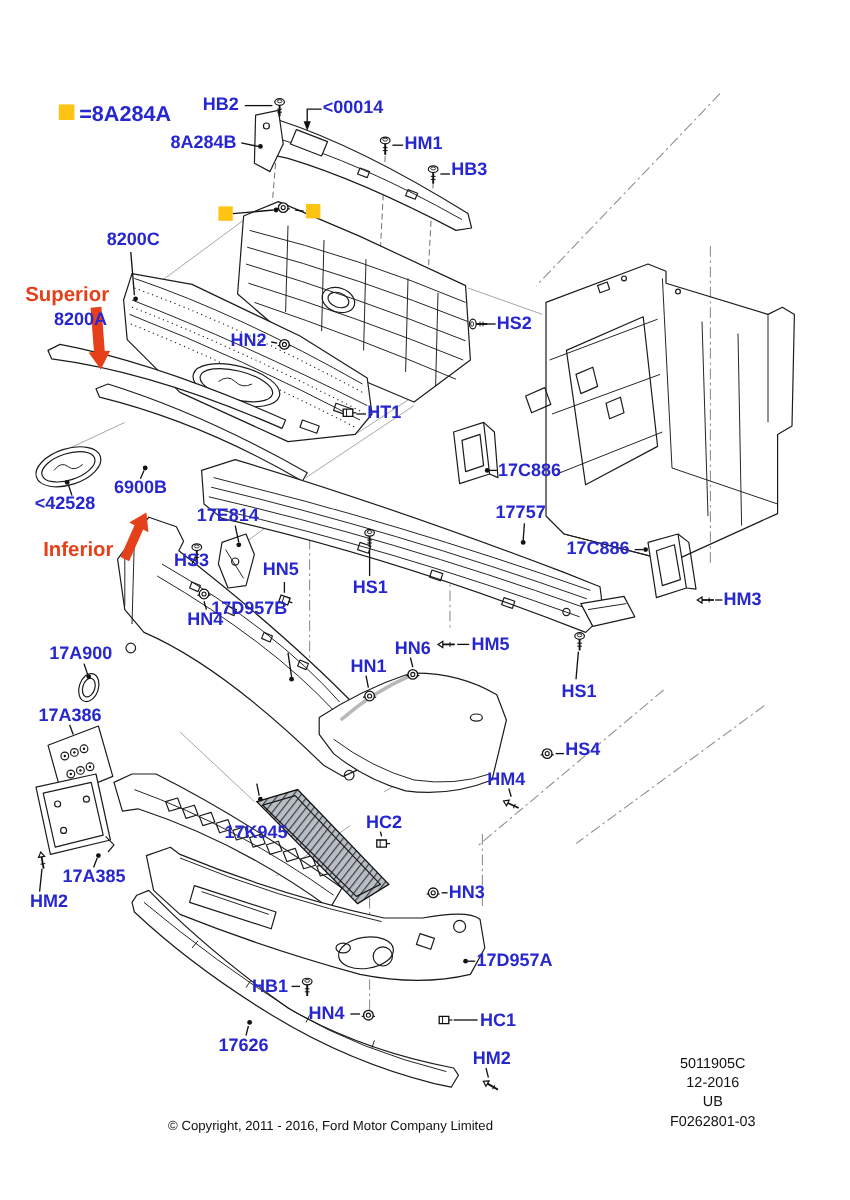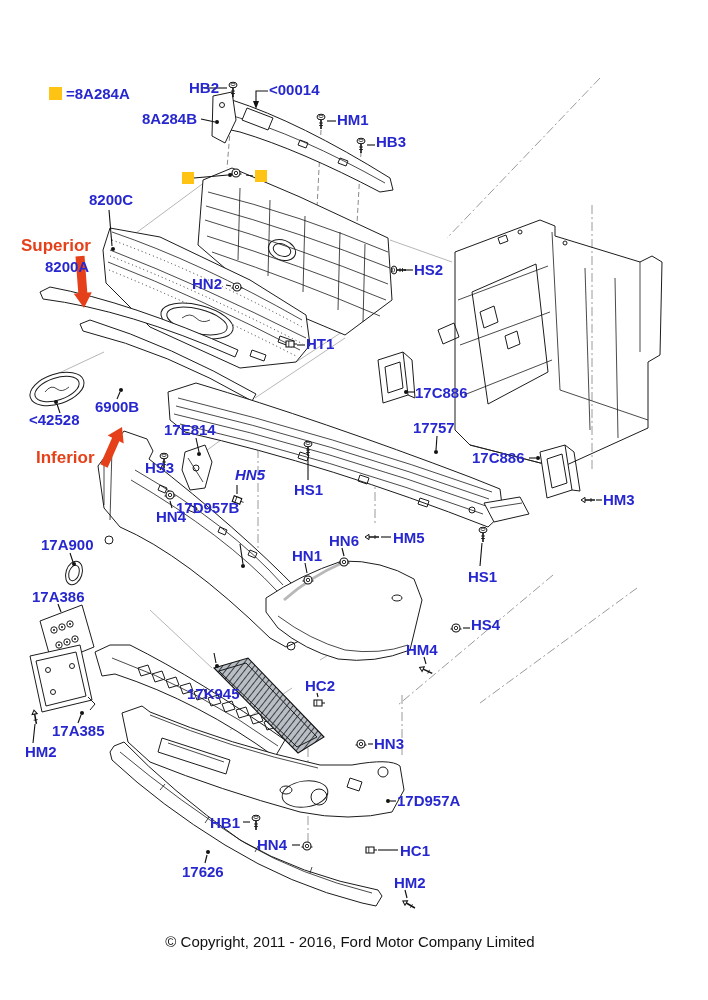--- a/index.html
+++ b/index.html
@@ -3,25 +3,25 @@
 <meta charset="utf-8">
 <style>
   html,body{margin:0;padding:0;background:#fff;}
   #page{position:relative;width:708px;height:1000px;background:#ffffff;overflow:hidden;
         font-family:"Liberation Sans",sans-serif;}
   #art{position:absolute;left:0;top:0;}
   .callout{position:absolute;font-weight:bold;font-size:15px;color:var(--label-blue);
            white-space:nowrap;line-height:1;}
   .note-red{position:absolute;font-weight:bold;font-size:17px;color:var(--note-red);
             white-space:nowrap;line-height:1;}
-  .legend-text{position:absolute;font-weight:bold;font-size:15px;color:var(--label-blue);line-height:1;}
+  .legend-text{position:absolute;font-weight:bold;font-size:18px;color:var(--label-blue);line-height:1;}
   #footer-codes{position:absolute;left:534px;top:878px;width:120px;text-align:center;
                 font-size:12px;color:#111;line-height:16px;}
-  #copyright{position:absolute;left:140px;top:933px;width:420px;text-align:center;
-             font-size:15px;color:#111;}
+  #copyright{position:absolute;left:140px;top:933px;width:420px;text-align:left;
+             font-size:11px;color:#111;}
   
   .p{fill:#ffffff;stroke:var(--line);stroke-width:1;stroke-linejoin:round;}
   .pn{fill:none;stroke:var(--line);stroke-width:1;stroke-linejoin:round;}
   .ln{fill:none;stroke:var(--line);stroke-width:.8;}
   .thin{fill:none;stroke:#666;stroke-width:.6;opacity:.8;}
   .dash1{fill:none;stroke:#8f8f8f;stroke-width:.9;stroke-dasharray:9 3 2 3;}
   .fdash{fill:none;stroke:#555;stroke-width:.7;stroke-dasharray:5 3;}
   .lead{fill:none;stroke:#111;stroke-width:1.1;}
   .dotpt{fill:#111;stroke:none;}
   .dotl{fill:none;stroke:var(--line);stroke-width:.9;stroke-dasharray:1 3;}
@@ -383,39 +383,39 @@
 
   <path class="arrowred" d="M84,308 L91.8,292.3 L87.3,292.6 L84.5,255.7 L75.5,256.4 L78.3,293.3 L73.8,293.7 Z"></path>
   <path class="arrowred" d="M122,427 L123.7,443.5 L119.3,441.3 L107.6,467.8 L100.4,464.2 L112.1,437.7 L107.7,435.5 Z"></path>
 </svg>
 
 <div class="legend-text" style="left:66px;top:86px">=8A284A</div>
 <div class="note-red" style="left:21px;top:237px">Superior</div>
 <div class="note-red" style="left:36px;top:449px">Inferior</div>
 
 <div id="callout-layer">
-      <div class="callout" style="left: 169px; top: 80px; margin-left: 20px;">HB2</div>
+      <div class="callout" style="left: 169px; top: 80px;">HB2</div>
       <div class="callout" style="left: 269px; top: 82px;">&lt;00014</div>
       <div class="callout" style="left: 142px; top: 111px;">8A284B</div>
       <div class="callout" style="left: 337px; top: 112px; text-align: right;">HM1</div>
       <div class="callout" style="left: 376px; top: 134px;">HB3</div>
       <div class="callout" style="left: 89px; top: 192px;">8200C</div>
       <div class="callout" style="left: 27px; top: 259px; margin-left: 18px;">8200A</div>
       <div class="callout" style="left: 192px; top: 276px;">HN2</div>
       <div class="callout" style="left: 414px; top: 262px;">HS2</div>
       <div class="callout" style="left: 306px; top: 336px;">HT1</div>
       <div class="callout" style="left: 29px; top: 412px;">&lt;42528</div>
       <div class="callout" style="left: 95px; top: 399px;">6900B</div>
       <div class="callout" style="left: 164px; top: 422px;">17E814</div>
       <div class="callout" style="left: 415px; top: 385px;">17C886</div>
       <div class="callout" style="left: 413px; top: 420px;">17757</div>
       <div class="callout" style="left: 472px; top: 450px;">17C886</div>
       <div class="callout" style="left: 603px; top: 492px;">HM3</div>
       <div class="callout" style="left: 145px; top: 460px;">HS3</div>
-      <div class="callout" style="left: 235px; top: 467px; font-style: italic;">HN5</div>
+      <div class="callout" style="left: 219px; top: 467px;">HN5</div>
       <div class="callout" style="left: 294px; top: 482px;">HS1</div>
       <div class="callout" style="left: 156px; top: 509px;">HN4</div>
       <div class="callout" style="left: 41px; top: 537px;">17A900</div>
       <div class="callout" style="left: 176px; top: 500px; text-align: right;">17D957B</div>
       <div class="callout" style="left: 292px; top: 548px;">HN1</div>
       <div class="callout" style="left: 329px; top: 533px;">HN6</div>
       <div class="callout" style="left: 393px; top: 530px;">HM5</div>
       <div class="callout" style="left: 468px; top: 569px;">HS1</div>
       <div class="callout" style="left: 32px; top: 589px;">17A386</div>
       <div class="callout" style="left: 471px; top: 617px; text-align: center;">HS4</div>
@@ -426,15 +426,21 @@
       <div class="callout" style="left: 52px; top: 723px;">17A385</div>
       <div class="callout" style="left: 25px; top: 744px;">HM2</div>
       <div class="callout" style="left: 397px; top: 793px;">17D957A</div>
       <div class="callout" style="left: 210px; top: 815px;">HB1</div>
       <div class="callout" style="left: 257px; top: 837px;">HN4</div>
       <div class="callout" style="left: 400px; top: 843px;">HC1</div>
       <div class="callout" style="left: 182px; top: 864px;">17626</div>
       <div class="callout" style="left: 394px; top: 875px;">HM2</div>
     </div>
 
+<div id="footer-codes">
+  <div>5011905C</div>
+  <div>12-2016</div>
+  <div>UB</div>
+  <div>F0262801-03</div>
+</div>
 <div id="copyright">© Copyright, 2011 - 2016, Ford Motor Company Limited</div>
 
 </div>
 
 </body></html>

